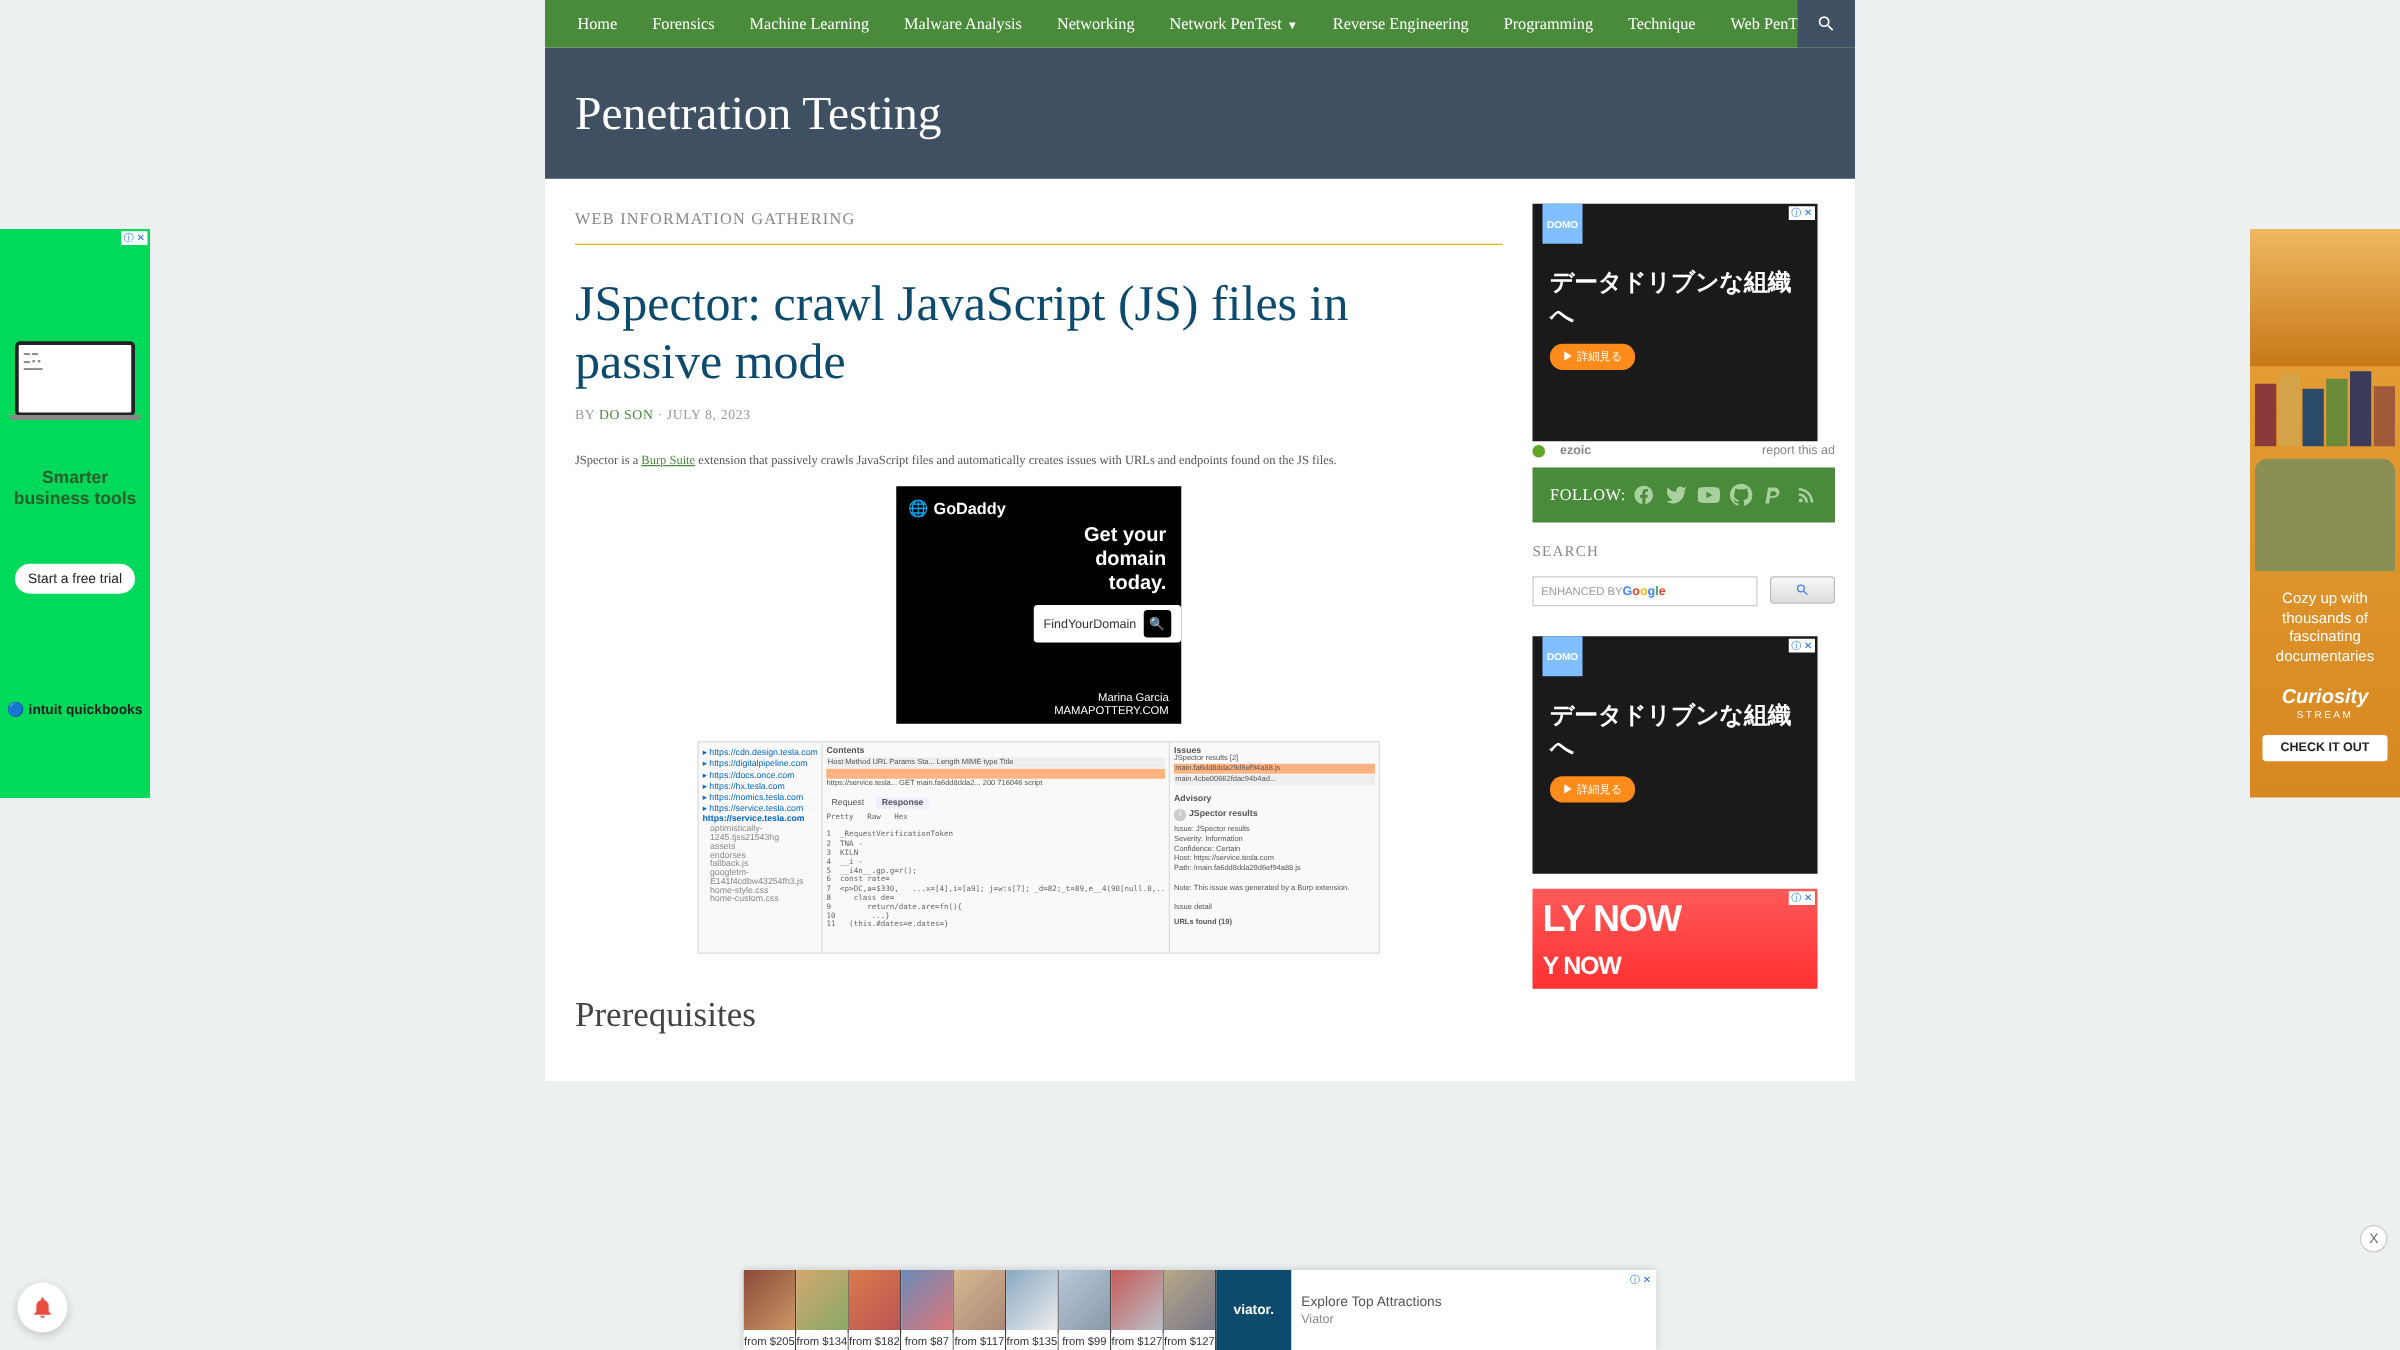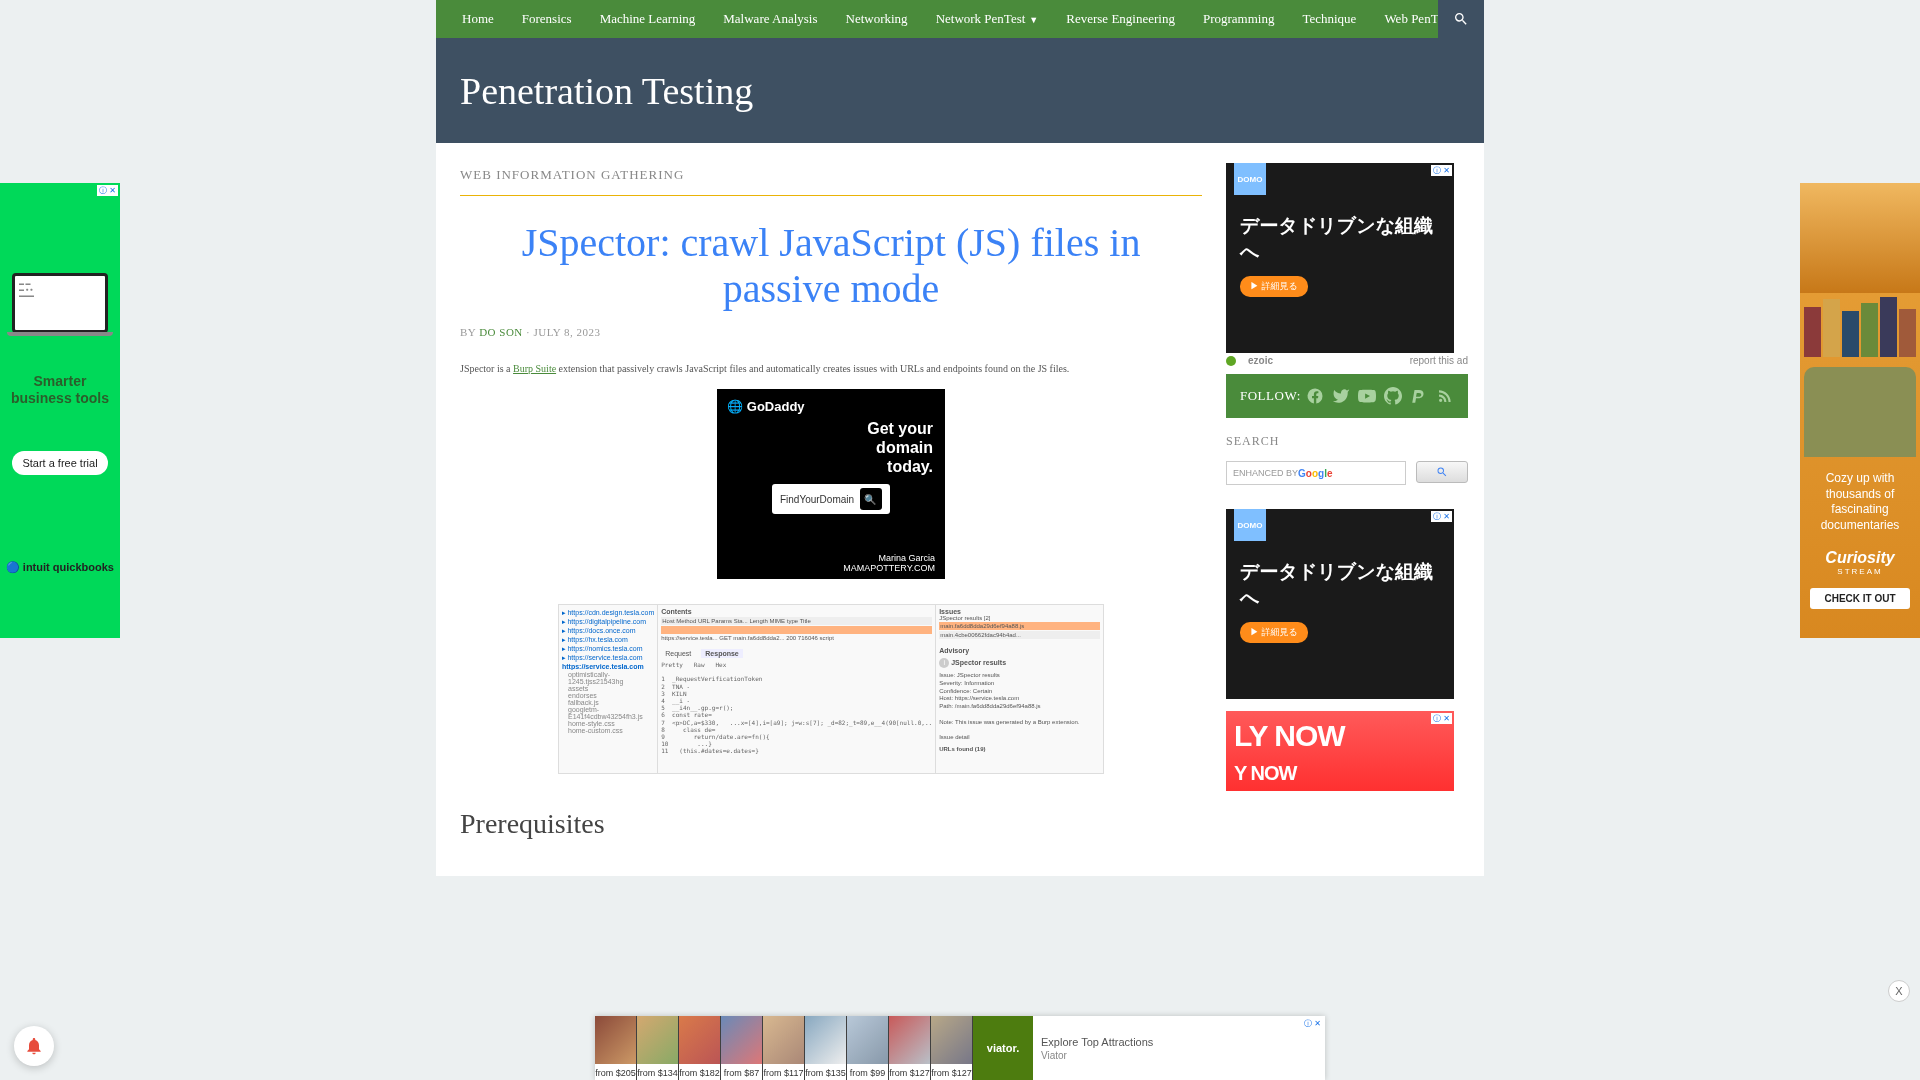--- a/index.html
+++ b/index.html
@@ -15,28 +15,28 @@
 .search-box svg { fill: #fff; }
 
 .header { background: #3e5062; height: 105px; display: flex; align-items: center; padding-left: 24px; }
 .site-title { color: #fff; font-size: 38px; font-weight: normal; font-family: Georgia, serif; }
 
 .main-wrap { display: flex; }
 .content { flex: 1; padding: 24px; }
 .sidebar { width: 258px; padding: 12px 16px 12px 0; }
 
 .category { color: #888; letter-spacing: 1px; font-size: 13px; padding-bottom: 12px; border-bottom: 1px solid #eab308; }
-.article-title { font-size: 40px; color: #3b82f6; font-weight: normal; margin: 24px 0 14px; line-height: 1.15; text-align: center; }
+.article-title { font-size: 40px; color: #0c4a6e; font-weight: normal; margin: 24px 0 14px; line-height: 1.15; }
 .byline { font-size: 11px; color: #999; margin-bottom: 22px; letter-spacing: 0.5px; }
 .byline .author { color: #4a8b3b; }
 .section-h { font-size: 28px; color: #444; margin: 12px 0; font-weight: normal; }
 .body-text { color: #555; line-height: 1.7; font-size: 10px; margin-bottom: 12px; }
 .body-text a { color: #4a8b3b; text-decoration: underline; }
 
-.ad-box-center { width: 228px; height: 190px; background: #000; margin: 10px auto 25px; display: flex; flex-direction: column; justify-content: center; align-items: center; color: #fff; font-family: Arial, sans-serif; position: relative; }
+.ad-box-center { width: 228px; height: 190px; background: #000; margin: 10px auto 14px; display: flex; flex-direction: column; justify-content: center; align-items: flex-end; color: #fff; font-family: Arial, sans-serif; position: relative; }
 .ad-box-center .gd { font-size: 13px; position: absolute; top: 10px; left: 10px; font-weight: bold; }
 .ad-box-center .gd-txt { font-size: 16px; position: absolute; top: 30px; right: 12px; text-align: right; font-weight: bold; line-height: 1.2; width: 100px; }
 .ad-box-center .search-mock { background: #fff; color: #333; padding: 4px 8px; border-radius: 3px; font-size: 10px; display: flex; align-items: center; margin-top: 30px; }
 .ad-box-center .search-mock .sbtn { background: #000; color: #fff; width: 22px; height: 22px; border-radius: 3px; margin-left: 6px; display: flex; align-items: center; justify-content: center; }
 .ad-box-center .name { position: absolute; bottom: 6px; right: 10px; font-size: 9px; text-align: right; }
 
 .screenshot { width: 546px; height: 170px; background: #f9f9f9; border: 1px solid #ddd; margin: 0 auto; position: relative; display: flex; font-family: Arial, sans-serif; font-size: 7px; color: #555; }
 .screenshot .col1 { width: 100px; border-right: 1px solid #ddd; padding: 3px; }
 .screenshot .col1 .url-line { color: #0066cc; margin: 1px 0; white-space: nowrap; overflow: hidden; }
 .screenshot .col1 .tree { color: #888; margin-left: 6px; }
@@ -106,21 +106,21 @@
 .ad-right .txt { text-align: center; color: #fff; font-size: 12px; padding: 10px 6px; line-height: 1.3; }
 .ad-right .brand { text-align: center; color: #fff; font-size: 16px; font-weight: bold; font-style: italic; margin-top: 6px; }
 .ad-right .sub { text-align: center; color: #fff; font-size: 8px; letter-spacing: 2px; }
 .ad-right .cta { background: #fff; color: #222; font-size: 10px; padding: 5px 14px; border-radius: 3px; display: block; width: fit-content; margin: 12px auto; font-weight: bold; }
 
 
 .ad-bottom { position: fixed; bottom: 0; left: 50%; transform: translateX(-50%); width: 730px; height: 64px; background: #fff; display: flex; font-family: Arial, sans-serif; box-shadow: 0 0 6px rgba(0,0,0,0.2); }
 .ad-bottom .thumb { width: 42px; height: 64px; position: relative; border-right: 1px solid #404040; }
 .ad-bottom .thumb .img { width: 100%; height: 48px; }
 .ad-bottom .thumb .price { position: absolute; bottom: 0; left: 0; right: 0; text-align: center; font-size: 9px; color: #333; background: #fff; padding: 2px 0; }
-.ad-bottom .vlogo{ width:60px; background:#4d7c0f; color:#fff; display:flex; align-items:center; justify-content:center; font-size:11px; font-weight:bold;}
+.ad-bottom .vlogo{ width:60px; background:#0c4a6e; color:#fff; display:flex; align-items:center; justify-content:center; font-size:11px; font-weight:bold;}
 .ad-bottom .meta { width:154px; padding:8px; font-size:11px; color:#555; display:flex; flex-direction:column; justify-content:center; gap:2px;}
 .ad-bottom .meta .l1{font-weight:500;}
 .ad-bottom .meta .l2{color:#888; font-size:10px;}
 
 .x-close { position: fixed; right: 10px; bottom: 78px; width: 22px; height: 22px; background: #fff; border: 1px solid #ccc; border-radius: 50%; display: flex; align-items: center; justify-content: center; font-size: 11px; color: #666; font-family: Arial; cursor: pointer; }
 
 .bell { position: fixed; left: 14px; bottom: 14px; width: 40px; height: 40px; background: #fff; border-radius: 50%; box-shadow: 0 2px 8px rgba(0,0,0,0.2); display: flex; align-items: center; justify-content: center; cursor: pointer; }
 .bell svg { fill: #e74c3c; }
 
 .thumb-img-1{background:linear-gradient(135deg,#8b4a3a,#c96);}

